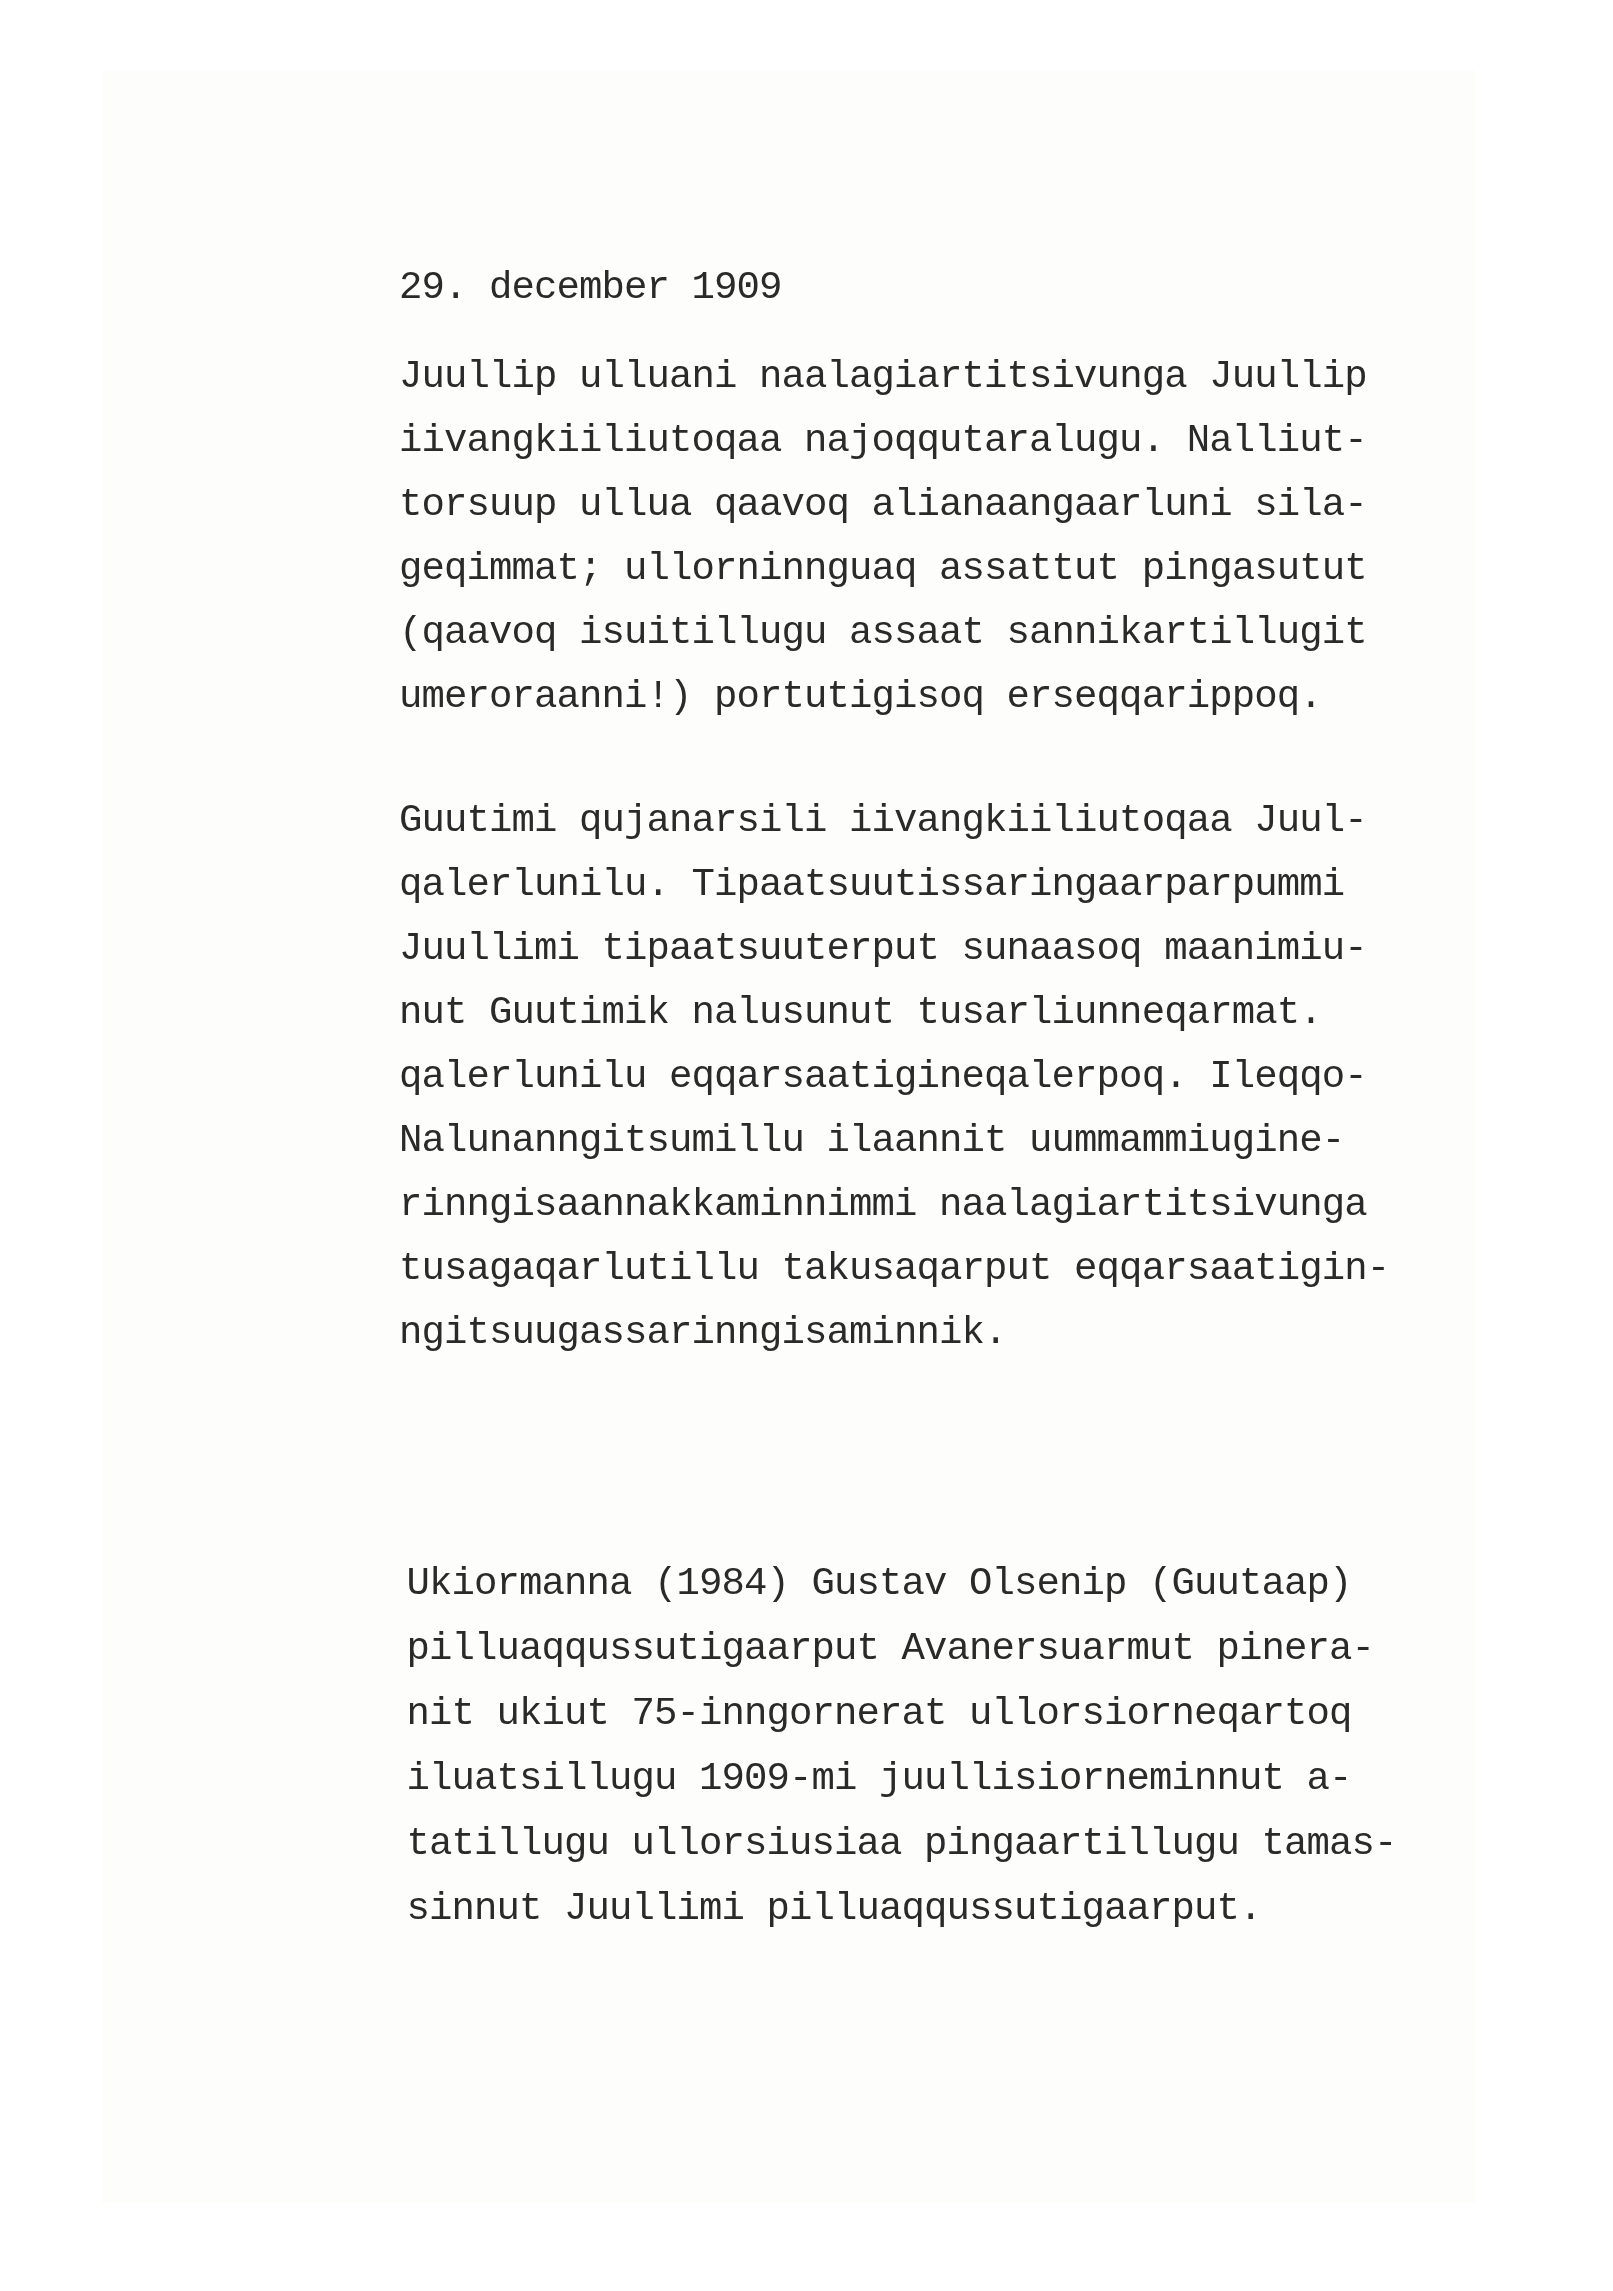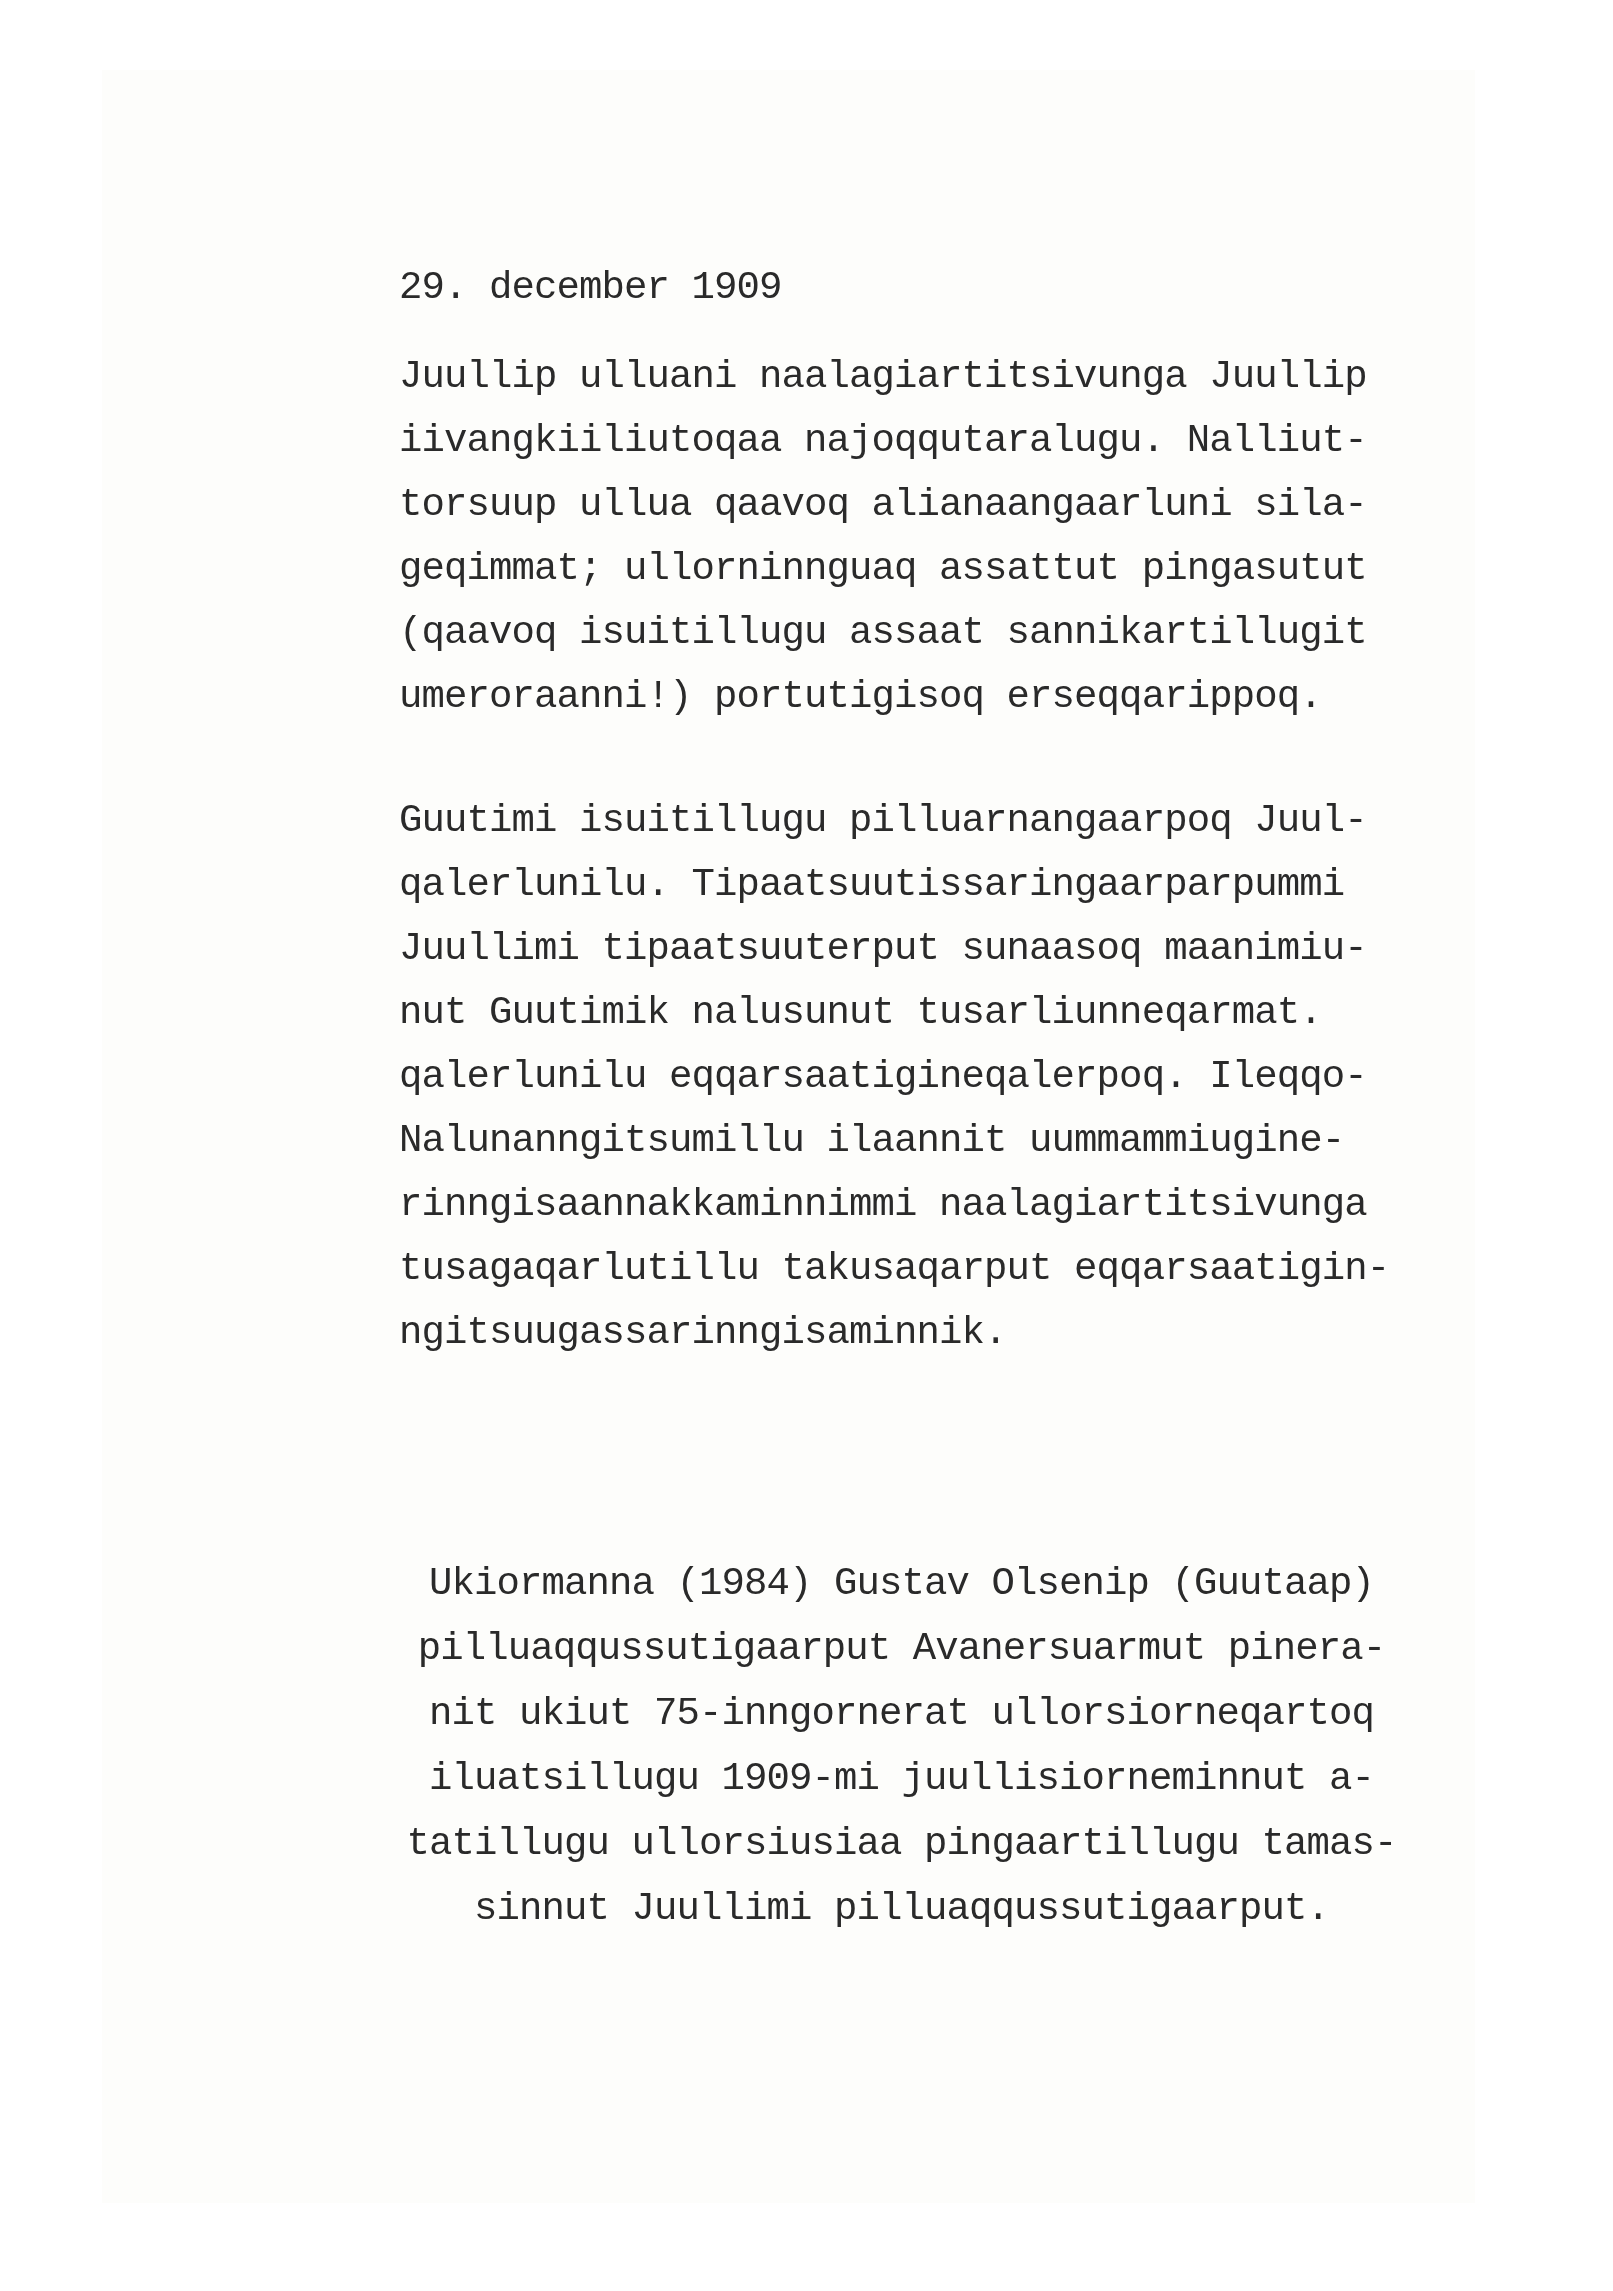--- a/index.html
+++ b/index.html
@@ -48,42 +48,42 @@
       line-height: 64px;
       white-space: nowrap;
     }
     .ul {
       text-decoration-thickness: 2.8px;
       text-underline-offset: 9.3px;
     }
     #p1 { top: 345px; }
     #p2 { top: 789px; }
     #p3 { top: 1552px; left: 7.4px; }
-    #p3 .line { height: 65px; line-height: 65px; text-align: center; }
+    #p3 .line { height: 65px; line-height: 65px; }
   </style>
 </head>
 <body>
 
 <div class="paper"></div>
 
 <div class="doc">
 
   <div class="date">29. december 1909</div>
 
   <div class="para" id="p1">
     <span class="line"><span class="ul">Juullip ulluani</span><span> naalagiartitsivunga Juullip</span></span>
     <span class="line">iivangkiiliutoqaa najoqqutaralugu. Nalliut-</span>
     <span class="line">torsuup ullua qaavoq alianaangaarluni sila-</span>
     <span class="line">geqimmat; ullorninnguaq assattut pingasutut</span>
     <span class="line">(qaavoq isuitillugu assaat sannikartillugit</span>
     <span class="line">umeroraanni!) portutigisoq erseqqarippoq.</span>
   </div>
 
   <div class="para" id="p2">
-    <span class="line">Guutimi isuitillugu pilluarnangaarpoq Juul-</span>
+    <span class="line">Guutimi qujanarsili iivangkiiliutoqaa Juul-</span>
     <span class="line">qalerlunilu. Tipaatsuutissaringaarparpummi</span>
     <span class="line">Juullimi tipaatsuuterput sunaasoq maanimiu-</span>
     <span class="line">nut Guutimik nalusunut tusarliunneqarmat.</span>
     <span class="line">qalerlunilu eqqarsaatigineqalerpoq. Ileqqo-</span>
     <span class="line">Nalunanngitsumillu ilaannit uummammiugine-</span>
     <span class="line">rinngisaannakkaminnimmi naalagiartitsivunga</span>
     <span class="line">tusagaqarlutillu takusaqarput eqqarsaatigin-</span>
     <span class="line">ngitsuugassarinngisaminnik.</span>
   </div>
 

